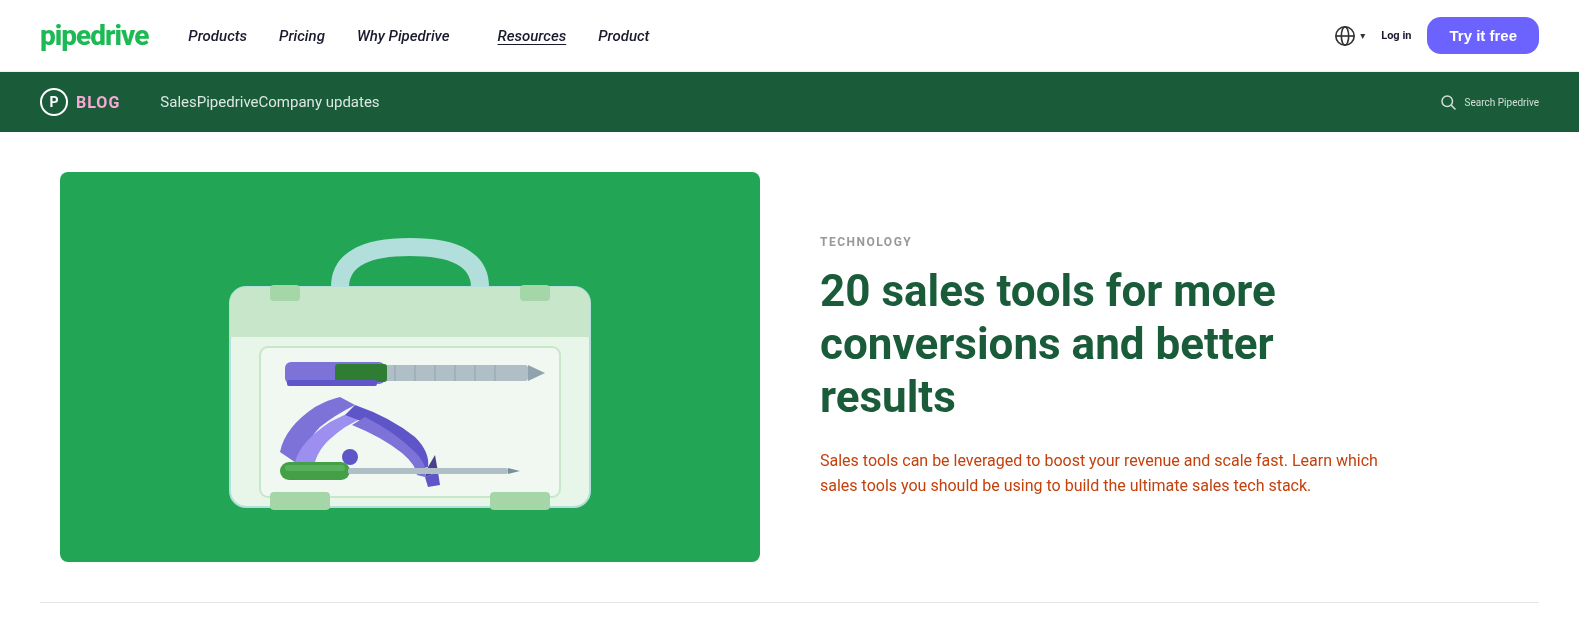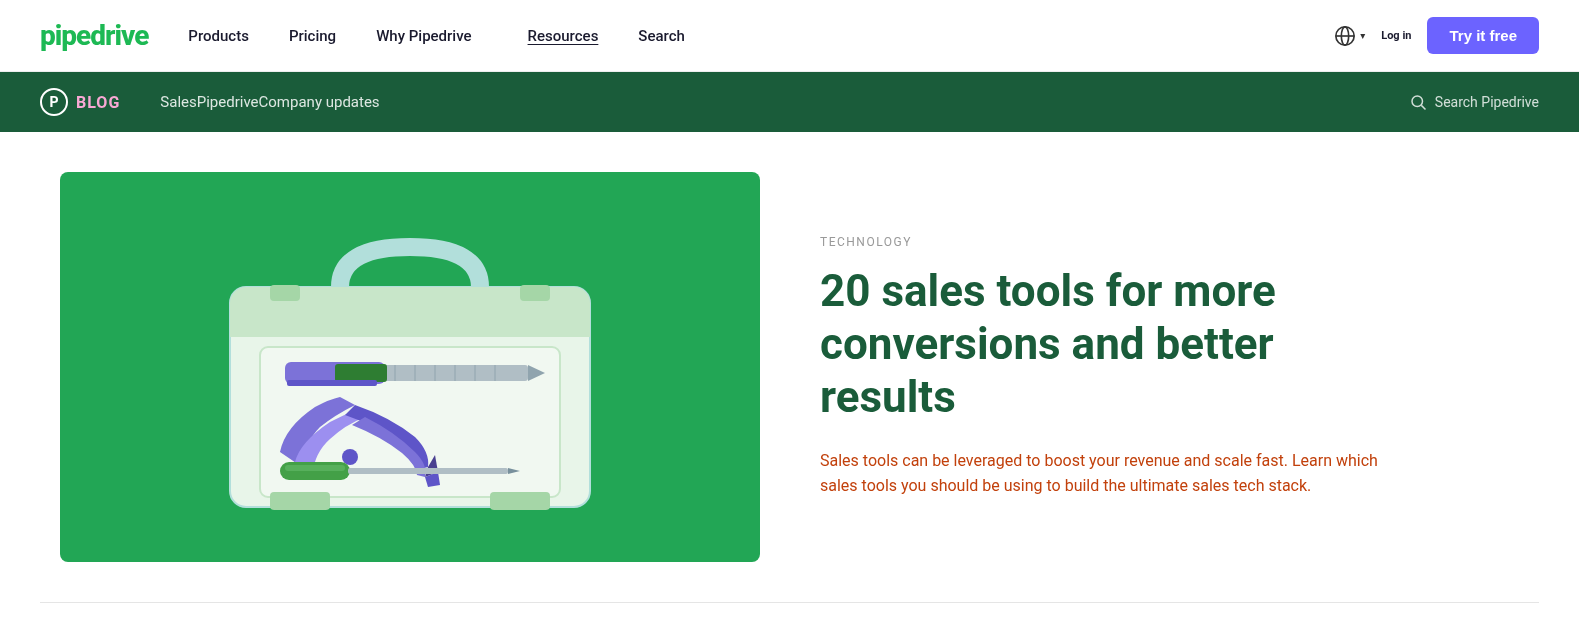--- a/index.html
+++ b/index.html
@@ -17,22 +17,23 @@
     .logo {
       color: #1db954;
       font-size: 28px;
       font-weight: 800;
       letter-spacing: -1px;
       margin-right: 40px;
       text-decoration: none;
     }
     .nav-links {
       display: flex;
-      gap: 40px;
+      gap: 32px;
       flex: 1;
+      font-style: italic;
     }
     .nav-link {
       font-size: 15px;
       color: #1a1a2e;
       text-decoration: none;
       font-weight: 500;
       cursor: pointer;
     }
     .nav-link.active {
       text-decoration: underline;
@@ -67,21 +68,21 @@
       font-weight: 700;
       cursor: pointer;
       background: none;
       border: none;
       text-decoration: none;
     }
     .try-free-btn {
       background: #6c63ff;
       color: #fff;
       border: none;
-      border-radius: 6px;
+      border-radius: 14px;
       padding: 10px 22px;
       font-size: 15px;
       font-weight: 600;
       cursor: pointer;
     }
 
     
     .blog-bar {
       background: #1a5c3a;
       display: flex;
@@ -122,21 +123,21 @@
       font-size: 15px;
       font-weight: 400;
       text-decoration: none;
       cursor: pointer;
     }
     .blog-search {
       display: flex;
       align-items: center;
       gap: 8px;
       color: rgba(255,255,255,0.8);
-      font-size: 14px;
+      font-size: 10px;
       cursor: pointer;
     }
     .search-icon-svg {
       width: 18px;
       height: 18px;
       stroke: rgba(255,255,255,0.8);
       fill: none;
     }
 
     
@@ -165,21 +166,21 @@
       height: 340px;
     }
 
     
     .article-info {
       flex: 1;
       max-width: 560px;
     }
     .article-category {
       font-size: 12px;
-      font-weight: 400;
+      font-weight: 700;
       color: #999;
       letter-spacing: 1.5px;
       text-transform: uppercase;
       margin-bottom: 16px;
     }
     .article-title {
       font-size: 44px;
       font-weight: 700;
       color: #1a5c3a;
       line-height: 1.2;
@@ -201,21 +202,21 @@
 </head>
 <body>
 
 <nav class="top-nav">
   <a class="logo">pipedrive</a>
   <div class="nav-links">
     <a class="nav-link">Products</a>
     <a class="nav-link">Pricing</a>
     <a class="nav-link">Why Pipedrive</a>
     <a class="nav-link active">Resources</a>
-    <a class="nav-link">Search</a>
+    <a class="nav-link">Product</a>
   </div>
   <div class="nav-right">
     <button class="globe-btn">
       <svg class="globe-icon" viewBox="0 0 24 24" fill="none" stroke="#333" stroke-width="1.8">
         <circle cx="12" cy="12" r="10"></circle>
         <ellipse cx="12" cy="12" rx="4" ry="10"></ellipse>
         <line x1="2" y1="12" x2="22" y2="12"></line>
       </svg>
       <span class="chevron-down">▾</span>
     </button>

